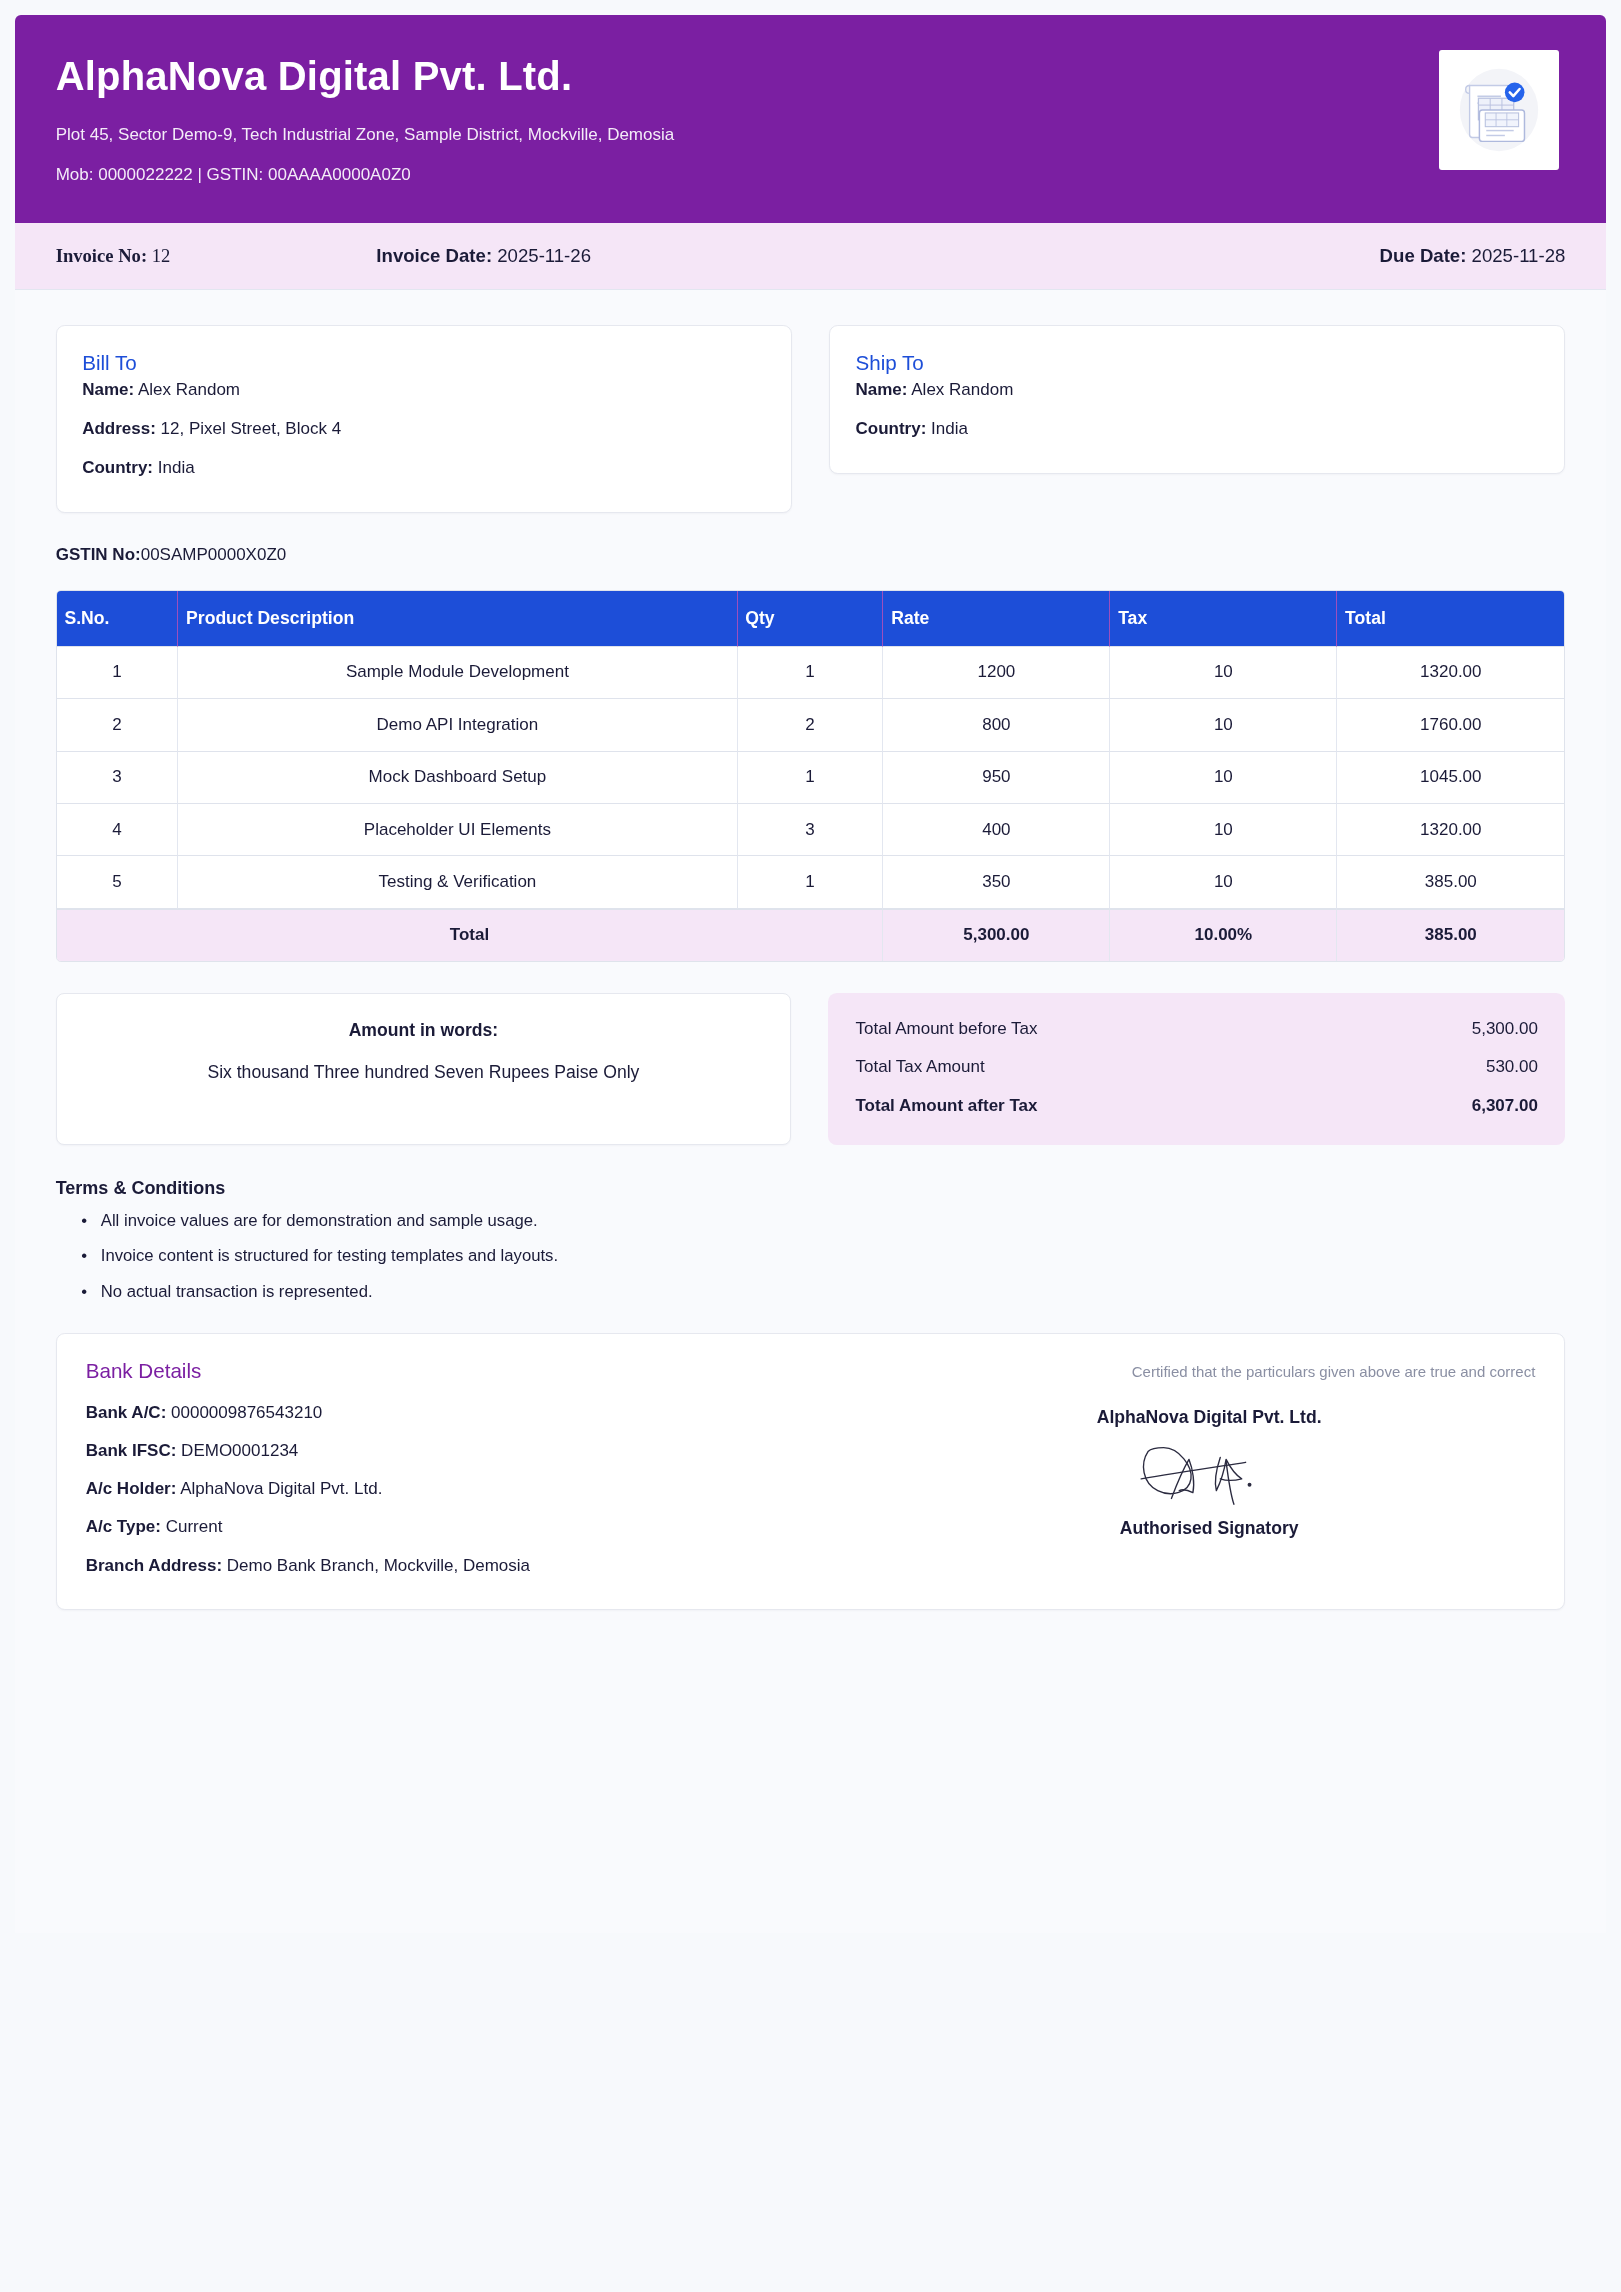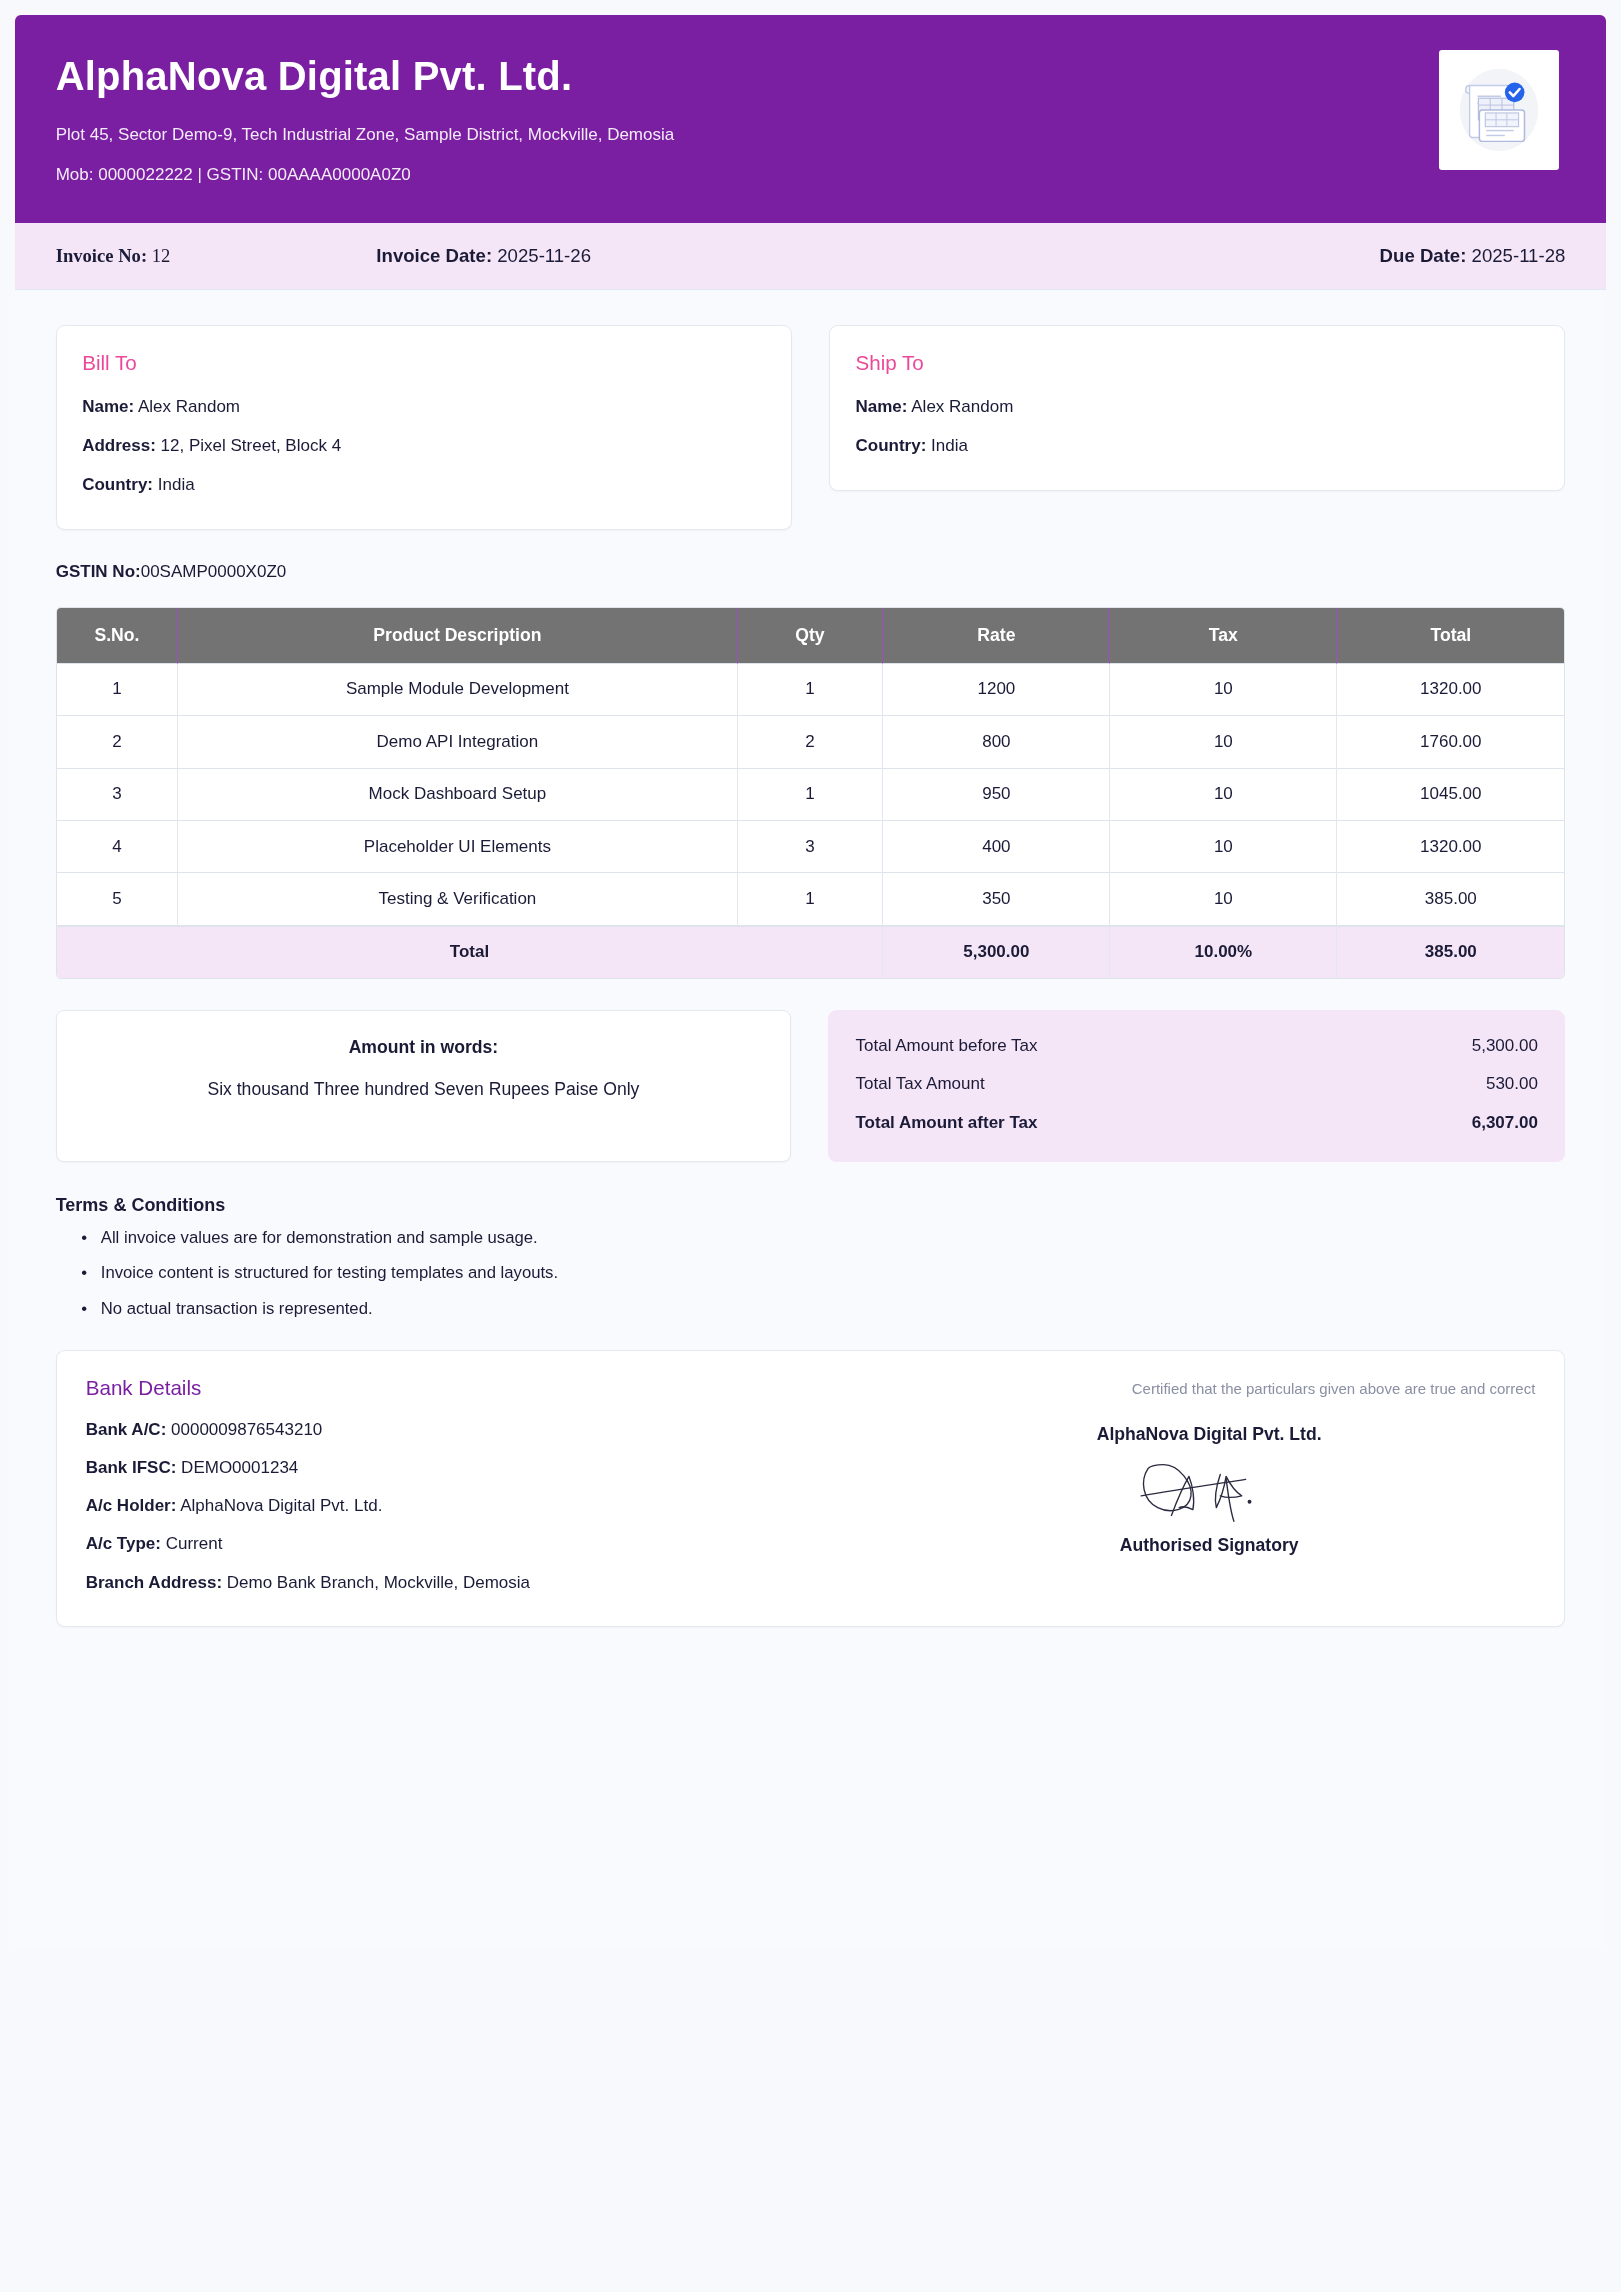--- a/index.html
+++ b/index.html
@@ -109,24 +109,24 @@
   .card {
     flex: 1 1 0;
     background: #ffffff;
     border: 1px solid #e6e8ef;
     border-radius: 8.8px;
     padding: 24.5px 25.5px 27.4px 25.5px;
     box-sizing: border-box;
     box-shadow: 0 1px 2px rgba(30,30,60,.035);
   }
   .card-title {
-    color: #ec4899;
+    color: #1d4ed8;
     font-size: 20.6px;
     font-weight: 400;
-    margin: 0 0 19px 0;
+    margin: 0 0 2px 0;
   }
   .card-line {
     font-size: 17px;
     line-height: 1.5;
     margin: 0 0 13.7px 0;
     color: #1b1b38;
   }
   .card-line:last-child { margin-bottom: 4px; }
   .card-line b { font-weight: bold; text-align: right; }
 
@@ -142,26 +142,26 @@
     width: 100%;
     border-collapse: separate;
     border-spacing: 0;
     background: #ffffff;
     border: 1px solid #dfe3ec;
     border-radius: 4.9px;
     overflow: hidden;
     font-size: 17px;
   }
   table.items thead th {
-    background: #737373;
+    background: #1d4ed8;
     color: #ffffff;
     font-weight: bold;
     font-size: 17.6px;
     padding: 16.7px 7.8px;
-    text-align: center;
+    text-align: left;
     border-right: 1px solid #9d4fbd;
     border-bottom: 1px solid #dfe3ec;
   }
   table.items thead th:last-child { border-right: none; }
   table.items tbody td {
     padding: 15.7px 7.8px;
     text-align: center;
     border-right: 1px solid #e3e7f0;
     border-bottom: 1px solid #dfe3ec;
     color: #1b1b38;

